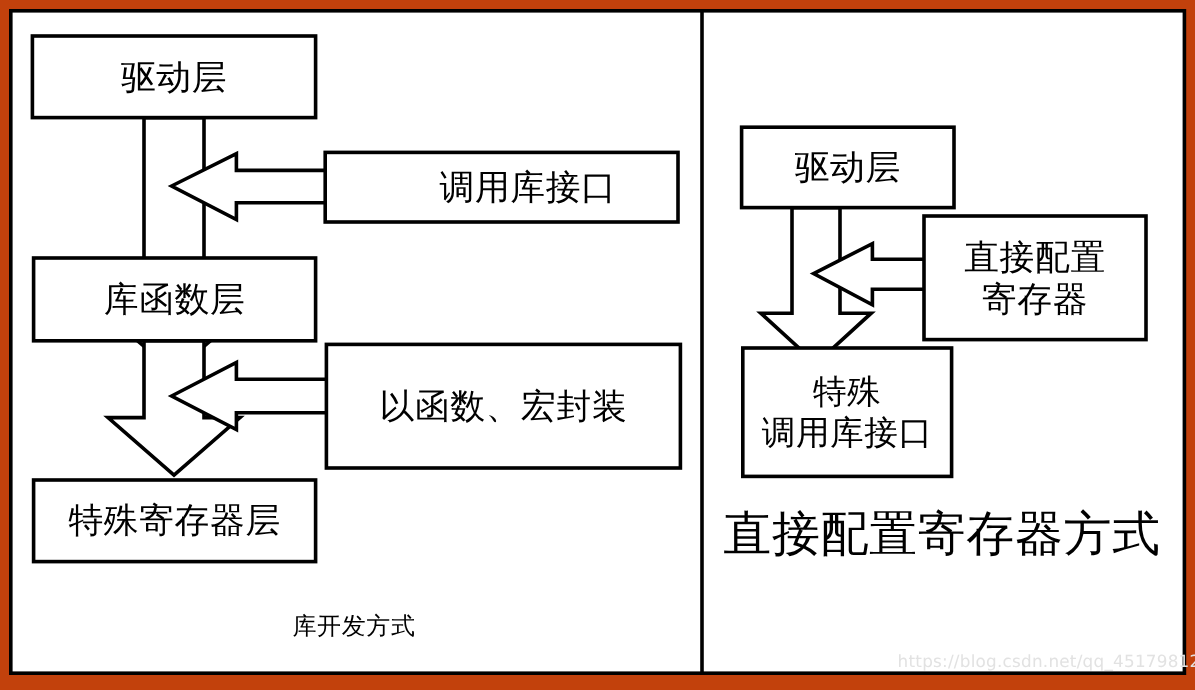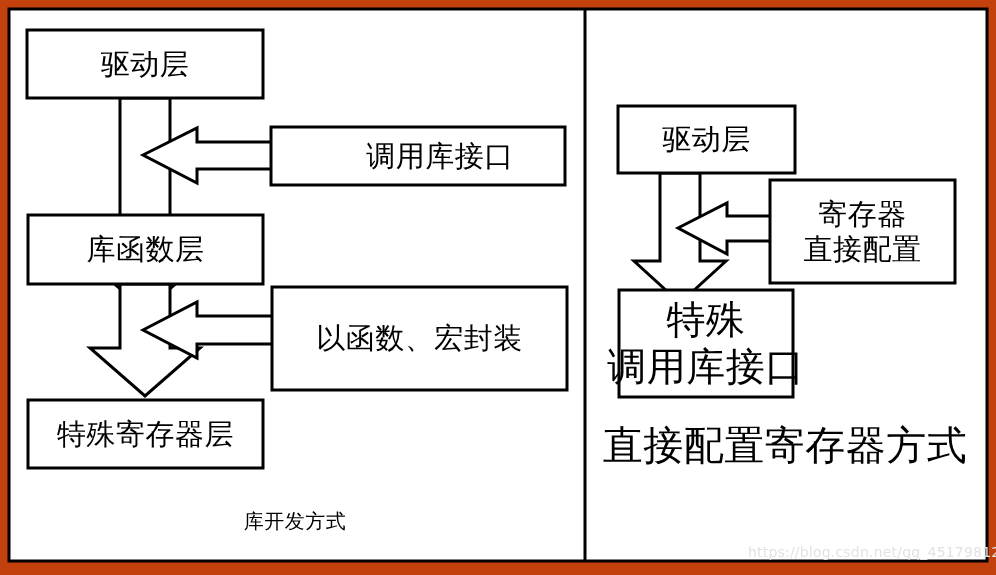--- a/index.html
+++ b/index.html
@@ -95,27 +95,27 @@
   </div>
 
   <div class="callout-label" style="left:272px; top:287px; width:295px; height:103px; font-size:29px;">
     <span>以函数、宏封装</span>
   </div>
 
   <div class="caption-label" style="left:160px; top:498px; width:270px; height:48px; font-size:20px;">库开发方式</div>
 
   <div class="box-label" style="left:618px; top:106px; width:177px; height:67px; font-size:29px;">驱动层</div>
 
-  <div class="box-label" style="left:619px; top:290px; width:174px; height:107px; font-size:39px;">
+  <div class="box-label" style="left:619px; top:290px; width:174px; height:107px; font-size:28px;">
     <span>特殊</span>
     <span>调用库接口</span>
   </div>
 
   <div class="callout-label" style="left:770px; top:180px; width:185px; height:103px; font-size:29px;">
+    <span>直接配置</span>
     <span>寄存器</span>
-    <span>直接配置</span>
   </div>
 
   <div class="caption-label" style="left:620px; top:422px; width:330px; height:48px; font-size:40px;">直接配置寄存器方式</div>
 
   <div class="watermark" style="left:748px; top:544px;">https://blog.csdn.net/qq_45179812</div>
 
 </div>
 
 </body></html>

